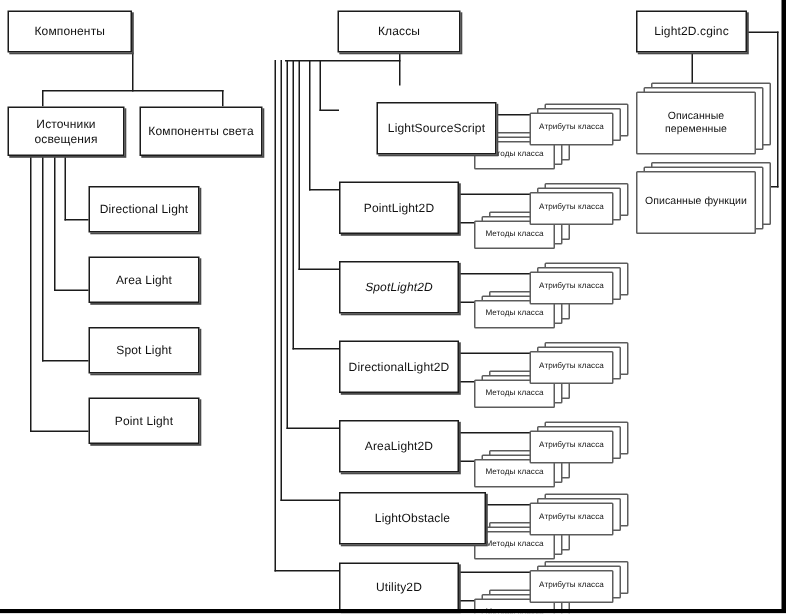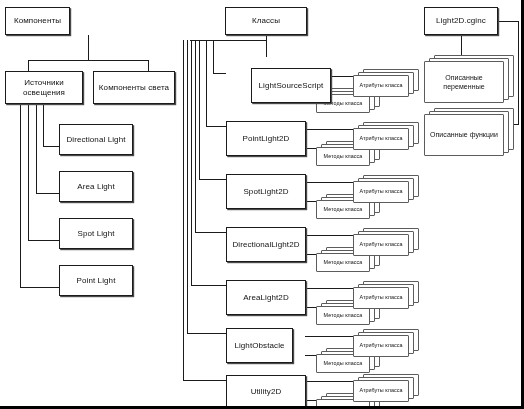--- a/index.html
+++ b/index.html
@@ -80,21 +80,21 @@
 </head>
 <body>
 
 <div id="canvas">
 
   <div class="ln v" style="left:88px;  top:35px;  height:26px;"></div>
   <div class="ln h" style="left:28px;  top:60px;  width:121px;"></div>
   <div class="ln v" style="left:28px;  top:60px;  height:11px;"></div>
   <div class="ln v" style="left:148px; top:60px;  height:11px;"></div>
 
-  <div class="box" style="left:5px;  top:7px;  width:65px;  height:28px;">
+  <div class="box" style="left:5px;  top:7px;  width:83px;  height:28px;">
     <span>Компоненты</span>
   </div>
 
   <div class="box" style="left:5px;  top:71px; width:78px; height:33px;justify-content:flex-end;">
     <span>Источники освещения</span>
   </div>
 
   <div class="box" style="left:93px; top:71px; width:82px; height:33px;">
     <span>Компоненты света</span>
   </div>
@@ -151,30 +151,30 @@
 
   <div class="ln v" style="left:183px; top:40px; height:341px;"></div>
   <div class="ln h" style="left:183px; top:380px; width:43px;"></div>
 
   <div class="box" style="left:226px; top:68px;  width:80px; height:35px;margin-left:25px;">
     <span>LightSourceScript</span>
   </div>
   <div class="box" style="left:226px; top:121px; width:80px; height:35px;">
     <span>PointLight2D</span>
   </div>
-  <div class="box" style="left:226px; top:174px; width:80px; height:35px;">
+  <div class="box" style="left:226px; top:174px; width:80px; height:35px;font-style:italic;">
     <span>SpotLight2D</span>
   </div>
   <div class="box" style="left:226px; top:227px; width:80px; height:35px;">
     <span>DirectionalLight2D</span>
   </div>
   <div class="box" style="left:226px; top:280px; width:80px; height:35px;">
     <span>AreaLight2D</span>
   </div>
-  <div class="box" style="left:226px; top:328px; width:67px; height:35px;justify-content:center;">
+  <div class="box" style="left:226px; top:328px; width:98px; height:35px;justify-content:center;">
     <span>LightObstacle</span>
   </div>
   <div class="box" style="left:226px; top:375px; width:80px; height:33px;">
     <span>Utility2D</span>
   </div>
 
   <div class="ln h" style="left:305px; top:95px;  width:12px;"></div>
   <div class="ln h" style="left:305px; top:148px; width:12px;"></div>
   <div class="ln h" style="left:305px; top:201px; width:12px;"></div>
   <div class="ln h" style="left:305px; top:254px; width:12px;"></div>

